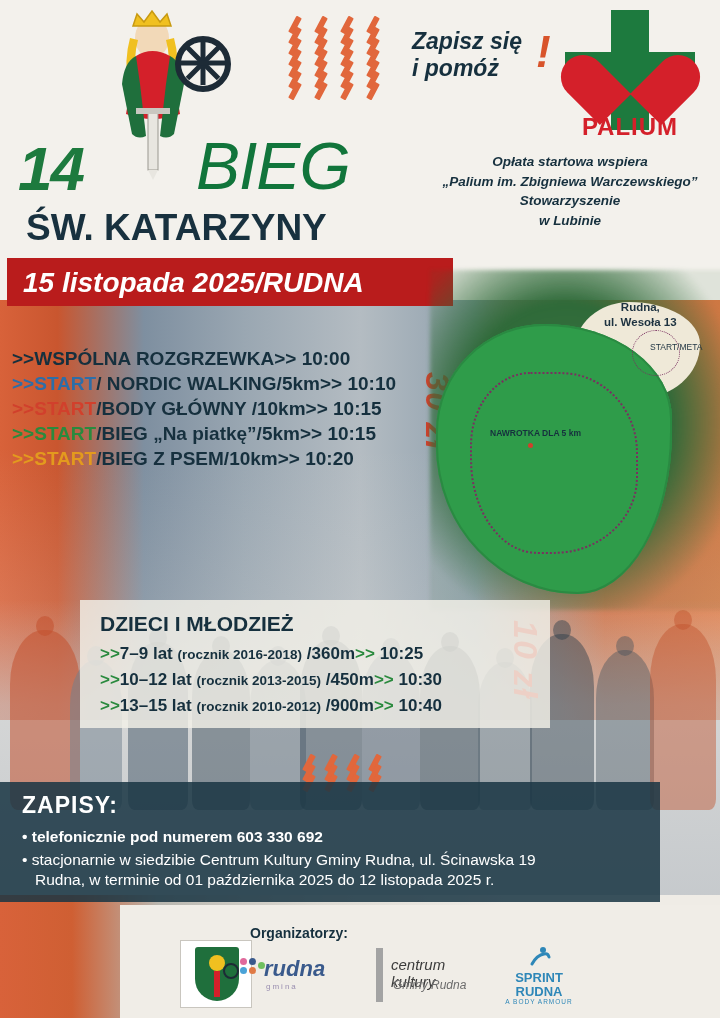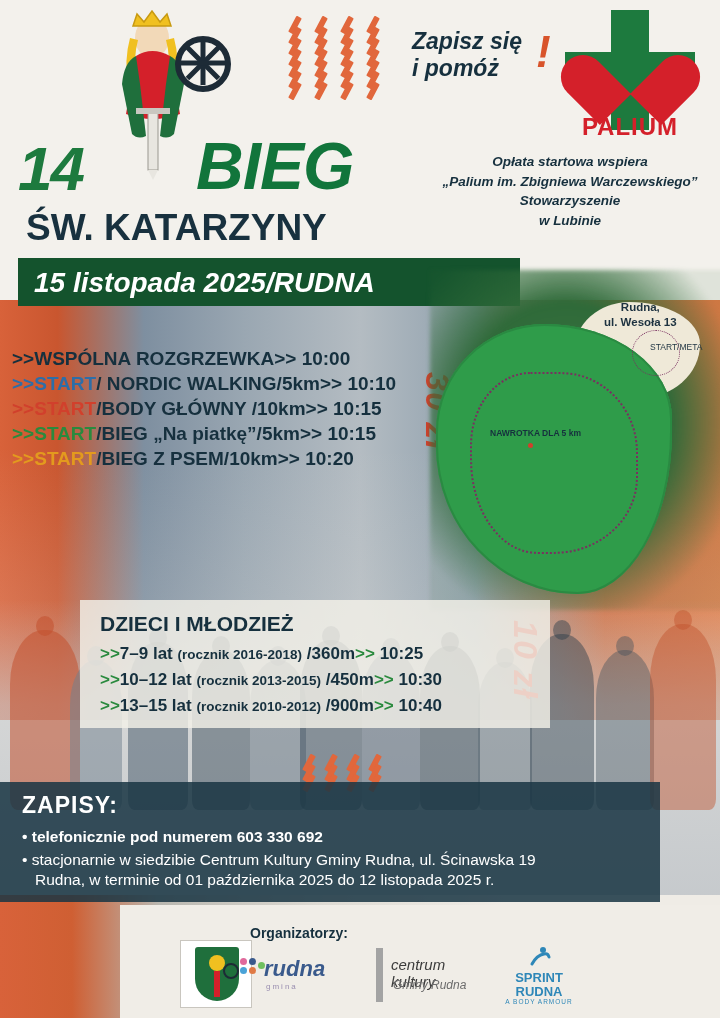--- a/index.html
+++ b/index.html
@@ -70,30 +70,30 @@
   .dash { position:absolute; width:18px; height:6px; background:#e1673c; border-radius:1px; transform:rotate(-62deg); }
 
   .title-14 {
     position:absolute; left:18px; top:133px;
     font-size:62px; font-weight:bold; font-style:italic;
     color:#1d7a3e; letter-spacing:-2px;
     font-family:"Liberation Sans", sans-serif;
   }
   .title-bieg {
     position:absolute; left:196px; top:128px;
-    font-size:66px; font-weight:bold; font-style:italic;
+    font-size:66px; font-weight:normal; font-style:italic;
     color:#11753b; letter-spacing:-1px;
   }
   .title-kat {
     position:absolute; left:26px; top:207px;
     font-size:37px; font-weight:bold; color:#18313f; letter-spacing:0px;
   }
   .datebar {
-    position:absolute; left:18px; top:258px; width:502px; height:48px;
-    background:#14532d;
+    position:absolute; left:7px; top:258px; width:446px; height:48px;
+    background:#b91c1c;
   }
   .datebar span {
     position:absolute; left:16px; top:9px;
     color:#fff; font-size:28px; font-weight:bold; font-style:italic;
   }
 
   
   .zapisz {
     position:absolute; left:412px; top:28px;
     font-size:23px; font-weight:bold; font-style:italic; color:#16303e;

